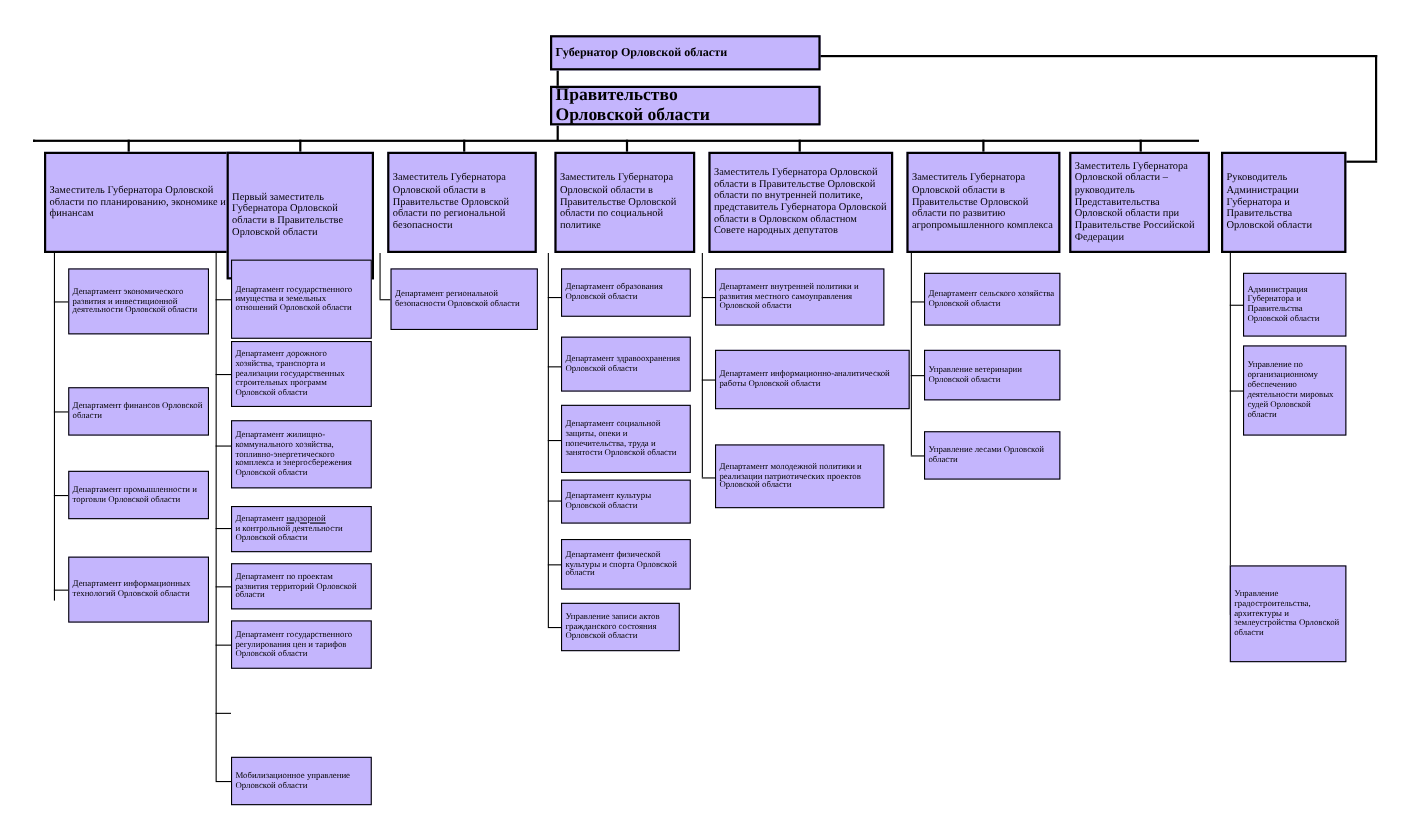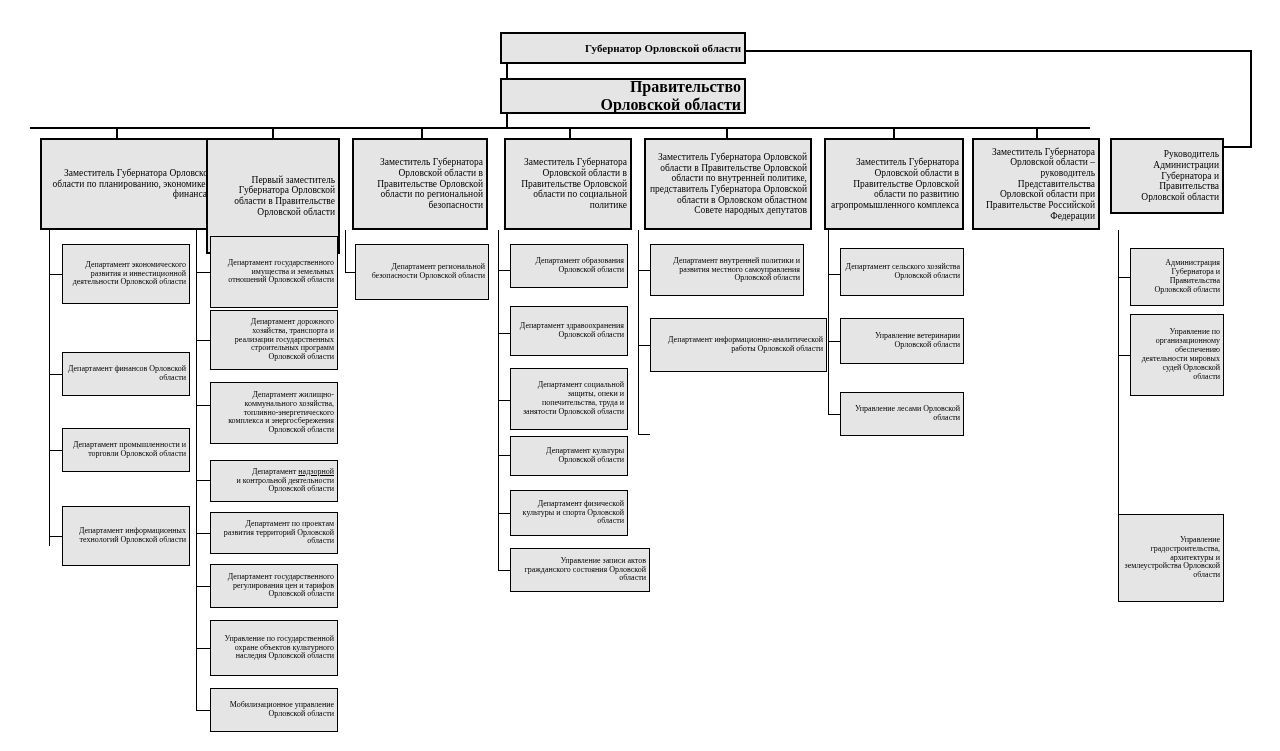--- a/index.html
+++ b/index.html
@@ -14,25 +14,25 @@
     position: relative;
     width: 1280px;
     height: 751px;
     background: #ffffff;
     overflow: hidden;
   }
   .node {
     position: absolute;
     box-sizing: border-box;
     border: 1px solid #000000;
-    background: #e5e5e5;
+    background: #c4b5fd;
     display: flex;
     align-items: center;
     justify-content: center;
-    text-align: right;
+    text-align: left;
     line-height: 1.12;
     padding: 2px 3px;
     color: #000000;
   }
   .node span {
     display: block;
     width: 100%;
   }
   .lvl-top {
     border: 2px solid #000000;
@@ -157,21 +157,21 @@
   </div>
 
   <div class="node lvl-dep" style="left:824px; top:138px; width:140px; height:92px;">
     <span>Заместитель Губернатора Орловской области в Правительстве Орловской области по развитию агропромышленного комплекса</span>
   </div>
 
   <div class="node lvl-dep" style="left:972px; top:138px; width:128px; height:92px;">
     <span>Заместитель Губернатора Орловской области – руководитель Представительства Орловской области при Правительстве Российской Федерации</span>
   </div>
 
-  <div class="node lvl-dep" style="left:1110px; top:138px; width:114px; height:76px;">
+  <div class="node lvl-dep" style="left:1110px; top:138px; width:114px; height:92px;">
     <span>Руководитель Администрации Губернатора и Правительства Орловской области</span>
   </div>
 
   <div class="node lvl-unit" style="left:62px; top:244px; width:128px; height:60px;">
     <span>Департамент экономического развития и инвестиционной деятельности Орловской области</span>
   </div>
   <div class="node lvl-unit" style="left:62px; top:352px; width:128px; height:44px;">
     <span>Департамент финансов Орловской области</span>
   </div>
   <div class="node lvl-unit" style="left:62px; top:428px; width:128px; height:44px;">
@@ -192,23 +192,20 @@
   </div>
   <div class="node lvl-unit" style="left:210px; top:460px; width:128px; height:42px;">
     <span>Департамент <u>надзорной</u><br>и контрольной деятельности<br>Орловской области</span>
   </div>
   <div class="node lvl-unit" style="left:210px; top:512px; width:128px; height:42px;">
     <span>Департамент по проектам развития территорий Орловской области</span>
   </div>
   <div class="node lvl-unit" style="left:210px; top:564px; width:128px; height:44px;">
     <span>Департамент государственного регулирования цен и тарифов Орловской области</span>
   </div>
-  <div class="node lvl-unit" style="left:210px; top:620px; width:128px; height:56px;">
-    <span>Управление по государственной охране объектов культурного наследия Орловской области</span>
-  </div>
   <div class="node lvl-unit" style="left:210px; top:688px; width:128px; height:44px;">
     <span>Мобилизационное управление Орловской области</span>
   </div>
 
   <div class="node lvl-unit" style="left:355px; top:244px; width:134px; height:56px;">
     <span>Департамент региональной безопасности Орловской области</span>
   </div>
 
   <div class="node lvl-unit" style="left:510px; top:306px; width:118px; height:50px;">
     <span>Департамент здравоохранения Орловской области</span>
@@ -218,30 +215,33 @@
   </div>
   <div class="node lvl-unit" style="left:510px; top:368px; width:118px; height:62px;">
     <span>Департамент социальной защиты, опеки и попечительства, труда и занятости Орловской области</span>
   </div>
   <div class="node lvl-unit" style="left:510px; top:436px; width:118px; height:40px;">
     <span>Департамент культуры Орловской области</span>
   </div>
   <div class="node lvl-unit" style="left:510px; top:490px; width:118px; height:46px;">
     <span>Департамент физической культуры и спорта Орловской области</span>
   </div>
-  <div class="node lvl-unit" style="left:510px; top:548px; width:140px; height:44px;">
+  <div class="node lvl-unit" style="left:510px; top:548px; width:108px; height:44px;">
     <span>Управление записи актов гражданского состояния Орловской области</span>
   </div>
 
   <div class="node lvl-unit" style="left:650px; top:244px; width:154px; height:52px;">
     <span>Департамент внутренней политики и развития местного самоуправления Орловской области</span>
   </div>
   <div class="node lvl-unit" style="left:650px; top:318px; width:177px; height:54px;">
     <span>Департамент информационно-аналитической работы Орловской области</span>
   </div>
+  <div class="node lvl-unit" style="left:650px; top:404px; width:154px; height:58px;">
+    <span>Департамент молодежной политики и реализации патриотических проектов Орловской области</span>
+  </div>
 
   <div class="node lvl-unit" style="left:840px; top:248px; width:124px; height:48px;">
     <span>Департамент сельского хозяйства Орловской области</span>
   </div>
   <div class="node lvl-unit" style="left:840px; top:318px; width:124px; height:46px;">
     <span>Управление ветеринарии Орловской области</span>
   </div>
   <div class="node lvl-unit" style="left:840px; top:392px; width:124px; height:44px;">
     <span>Управление лесами Орловской области</span>
   </div>

